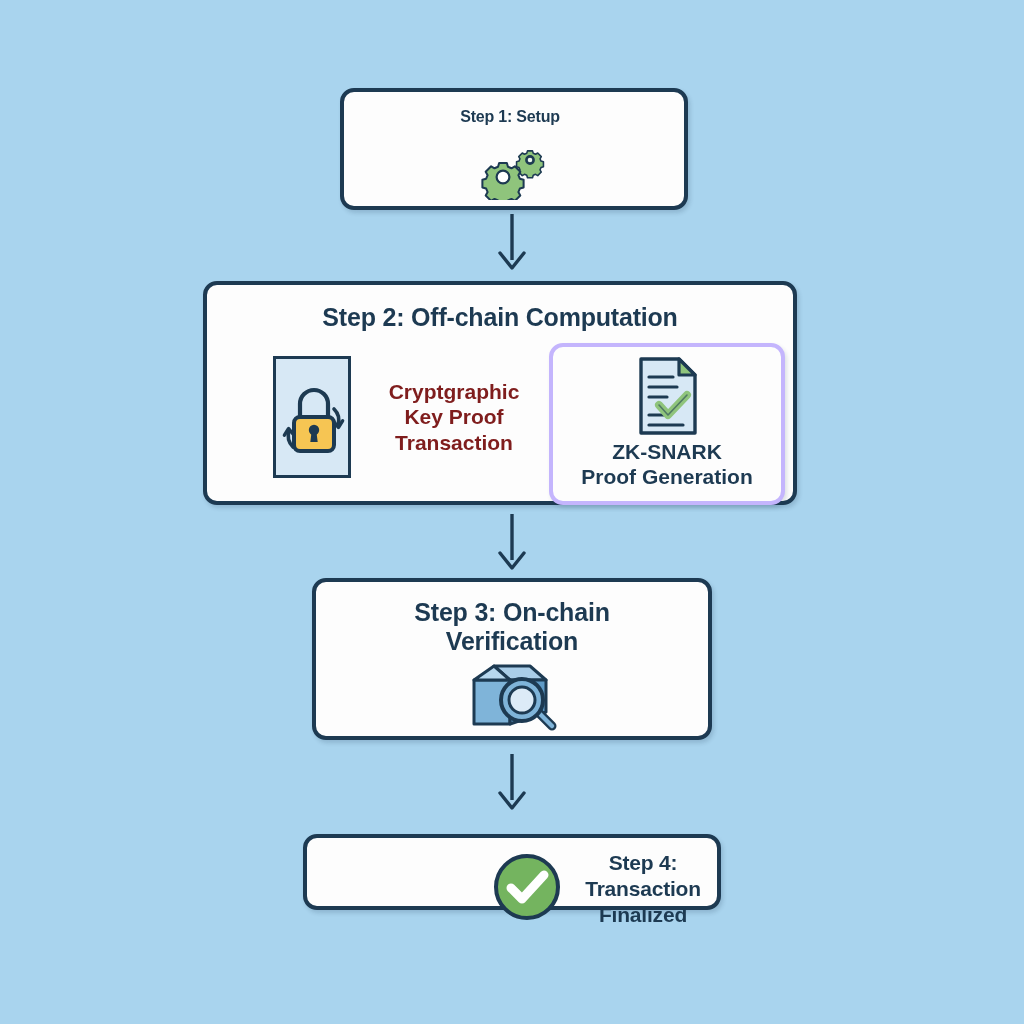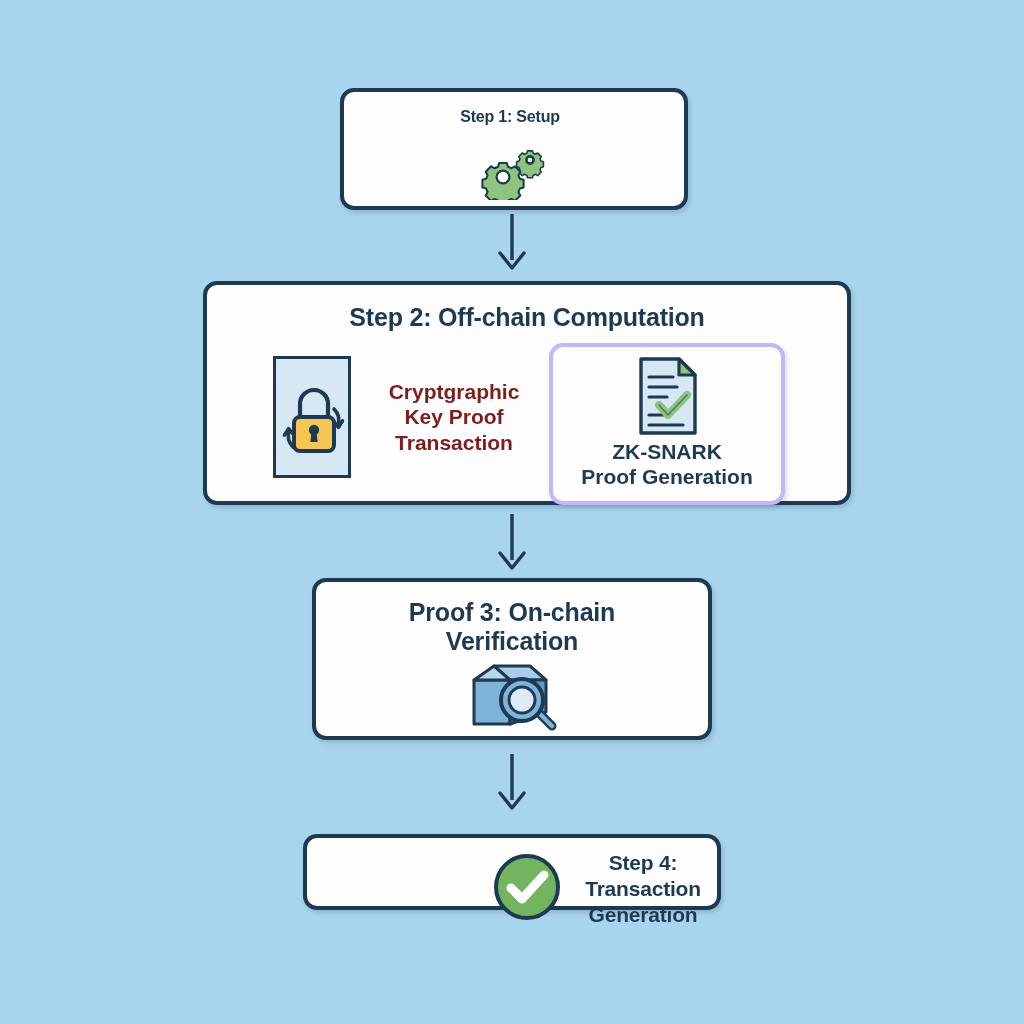--- a/index.html
+++ b/index.html
@@ -46,21 +46,21 @@
     font-size: 16px;
   }
   #gears-icon {
     position: absolute;
     left: 50%; top: 52px;
     transform: translateX(-50%);
     width: 84px; height: 56px;
   }
 
   
-  #step2-box { left: 203px; top: 281px; width: 648px; height: 224px; }
+  #step2-box { left: 203px; top: 281px; width: 594px; height: 224px; }
   #step2-title {
     position: absolute;
     left: 0; right: 0; top: 18px;
     font-size: 25px;
   }
   #keypair-group {
     position: absolute;
     left: 66px; top: 62px;
     width: 270px; height: 140px;
     display: flex;
@@ -223,21 +223,21 @@
     </div>
   </div>
 
   <svg class="arrow" id="arrow-2" viewBox="0 0 40 62">
     <line x1="20" y1="2" x2="20" y2="48" stroke="#1d3a52" stroke-width="3.4"></line>
     <path d="M8,41 L20,56 L32,41" fill="none" stroke="#1d3a52" stroke-width="3.4" stroke-linecap="round" stroke-linejoin="round"></path>
   </svg>
 
   <div class="box" id="step3-box">
     <div class="title" id="step3-title">
-      <div>Proof 3: On-chain</div>
+      <div>Step 3: On-chain</div>
       <div>Verification</div>
     </div>
     <svg id="cube-icon" viewBox="0 0 104 74">
 
       <path d="M34,4 L70,4 L86,18 L50,18 Z" fill="#a9cde8" stroke="#1d3a52" stroke-width="3" stroke-linejoin="round"></path>
 
       <path d="M14,18 L50,18 L50,62 L14,62 Z" fill="#7fb4d9" stroke="#1d3a52" stroke-width="3" stroke-linejoin="round"></path>
 
       <path d="M34,4 L50,18 L14,18 Z" fill="#b7d7ee" stroke="#1d3a52" stroke-width="3" stroke-linejoin="round"></path>
 
@@ -257,17 +257,17 @@
   </svg>
 
   <div class="box" id="step4-box">
     <svg id="check-icon" viewBox="0 0 70 70">
       <circle cx="35" cy="35" r="31" fill="#74b45f" stroke="#1d3a52" stroke-width="4"></circle>
       <path d="M19,36 L30,47 L52,23" fill="none" stroke="#ffffff" stroke-width="9" stroke-linecap="round" stroke-linejoin="round"></path>
     </svg>
     <div class="title" id="step4-title">
       <div>Step 4:</div>
       <div>Transaction</div>
-      <div>Generation</div>
+      <div>Finalized</div>
     </div>
   </div>
 
 </div>
 
 </body></html>

